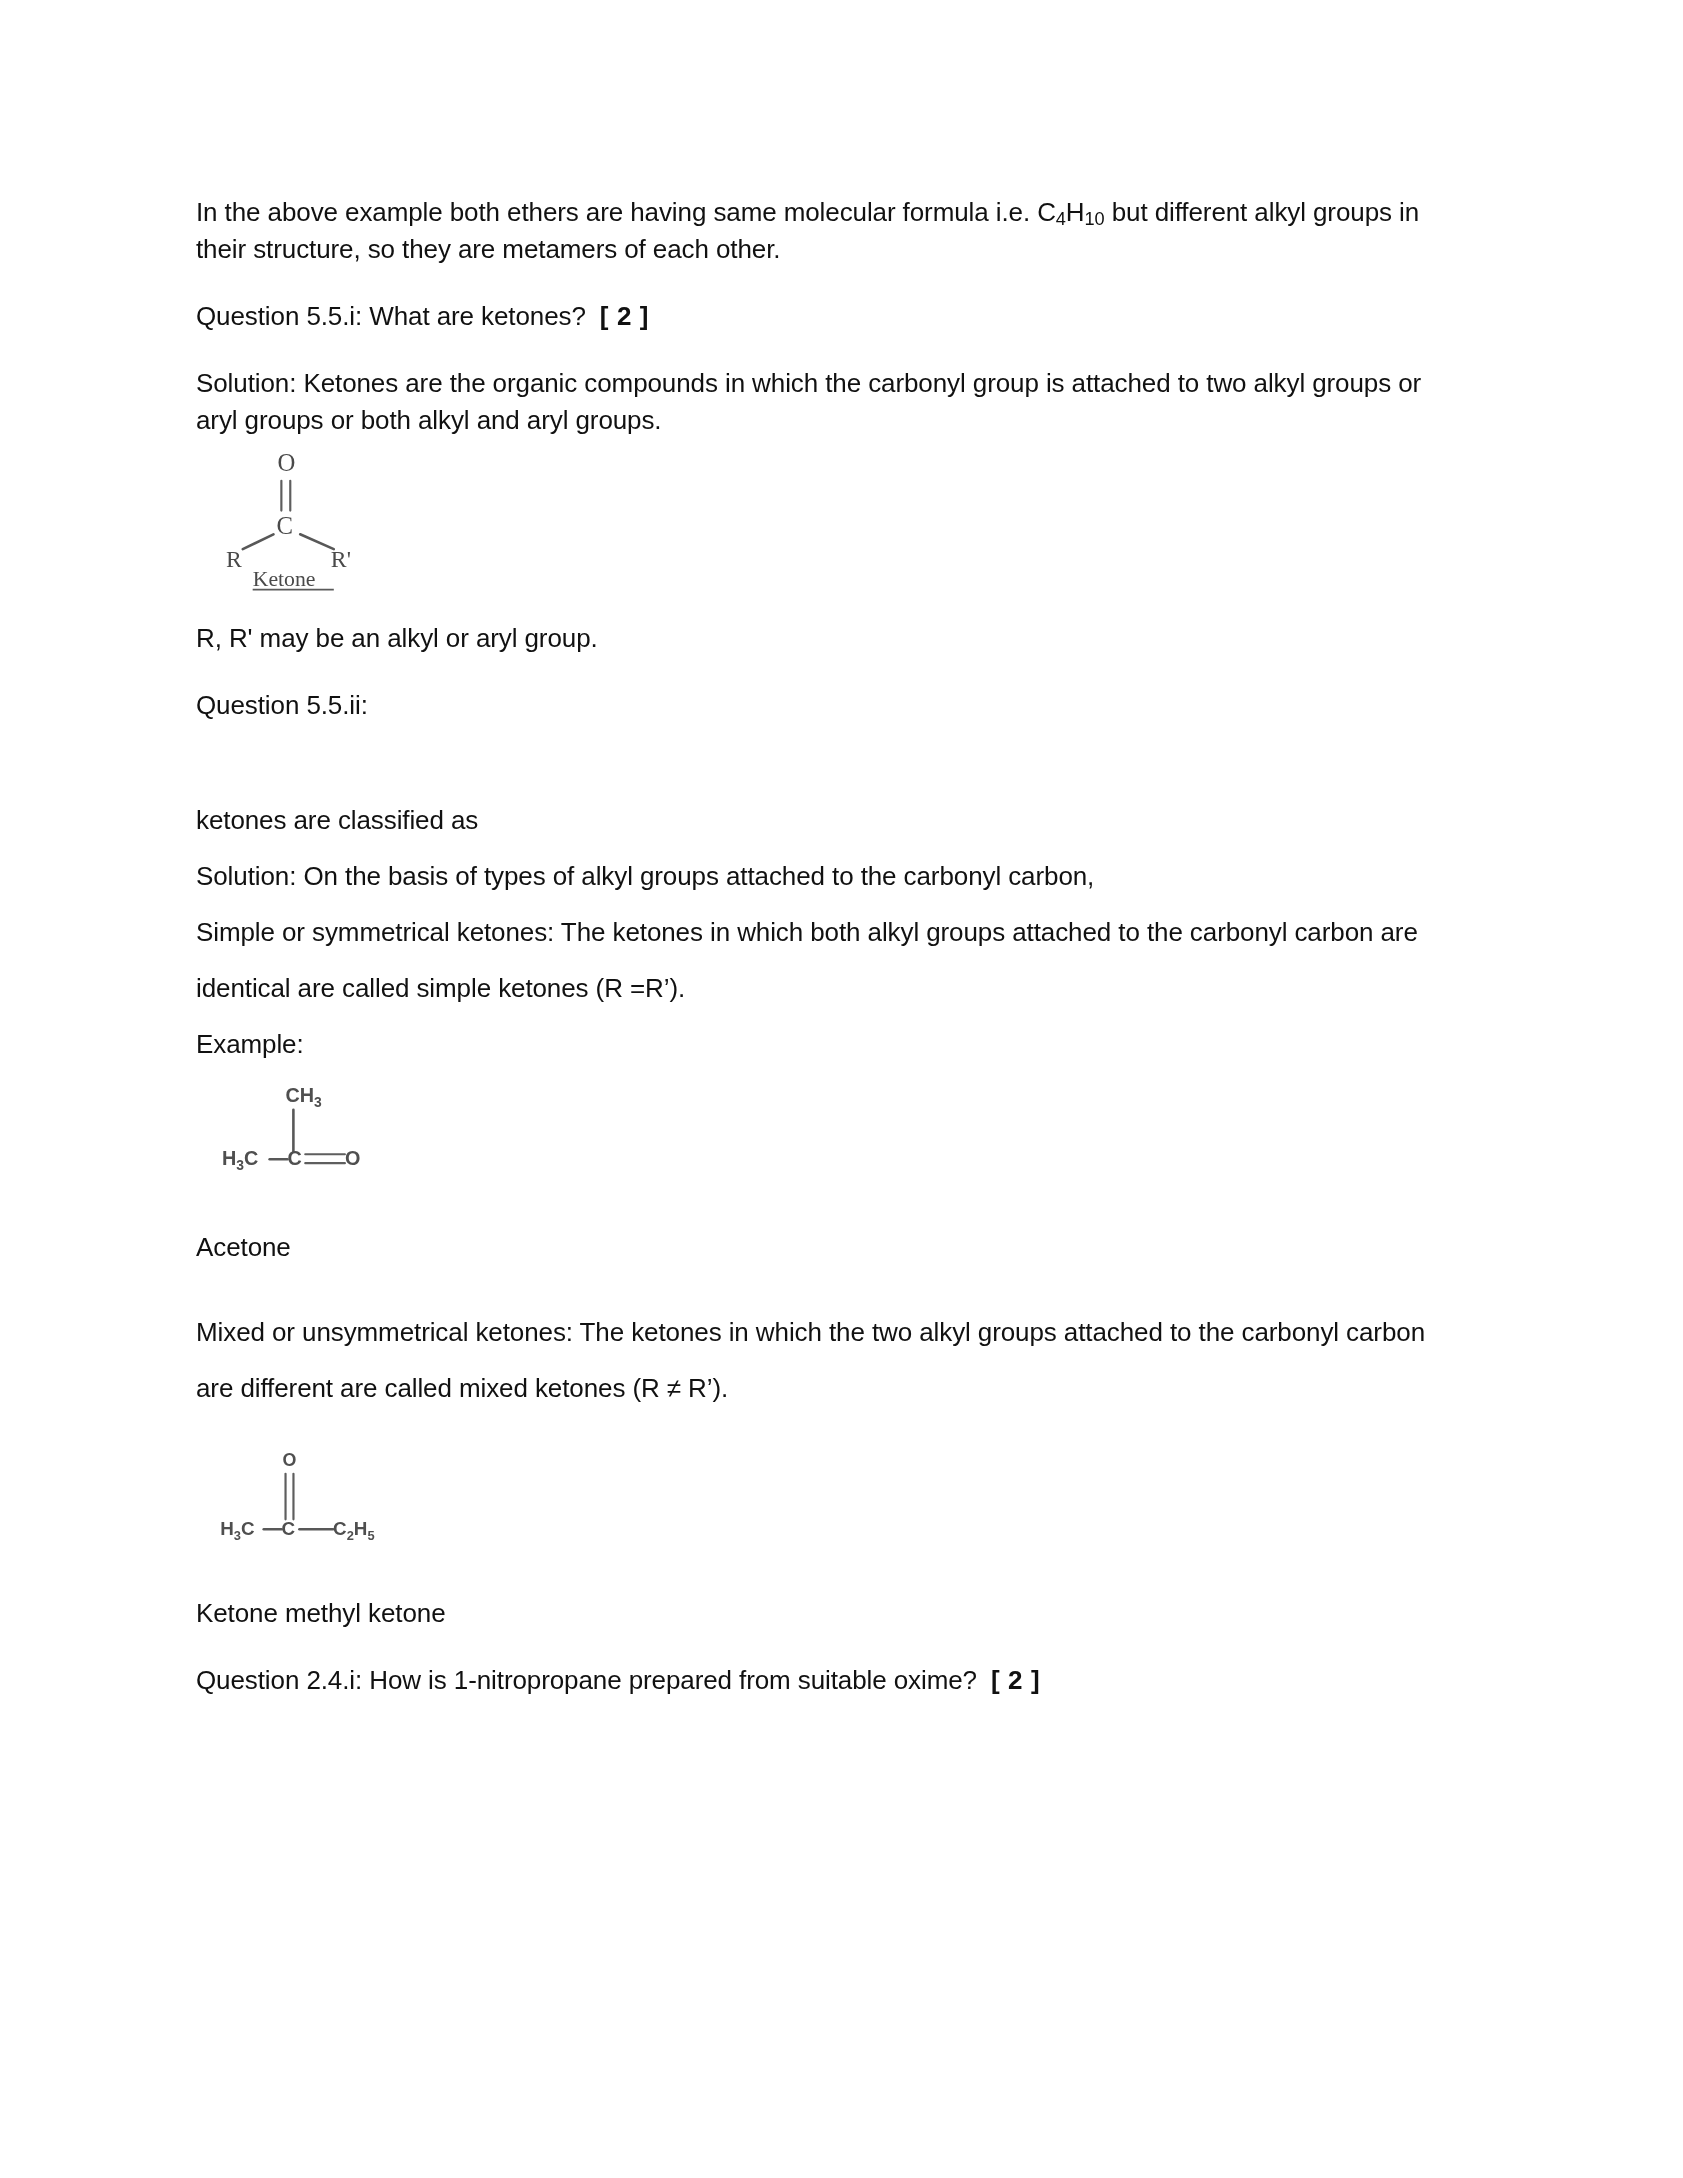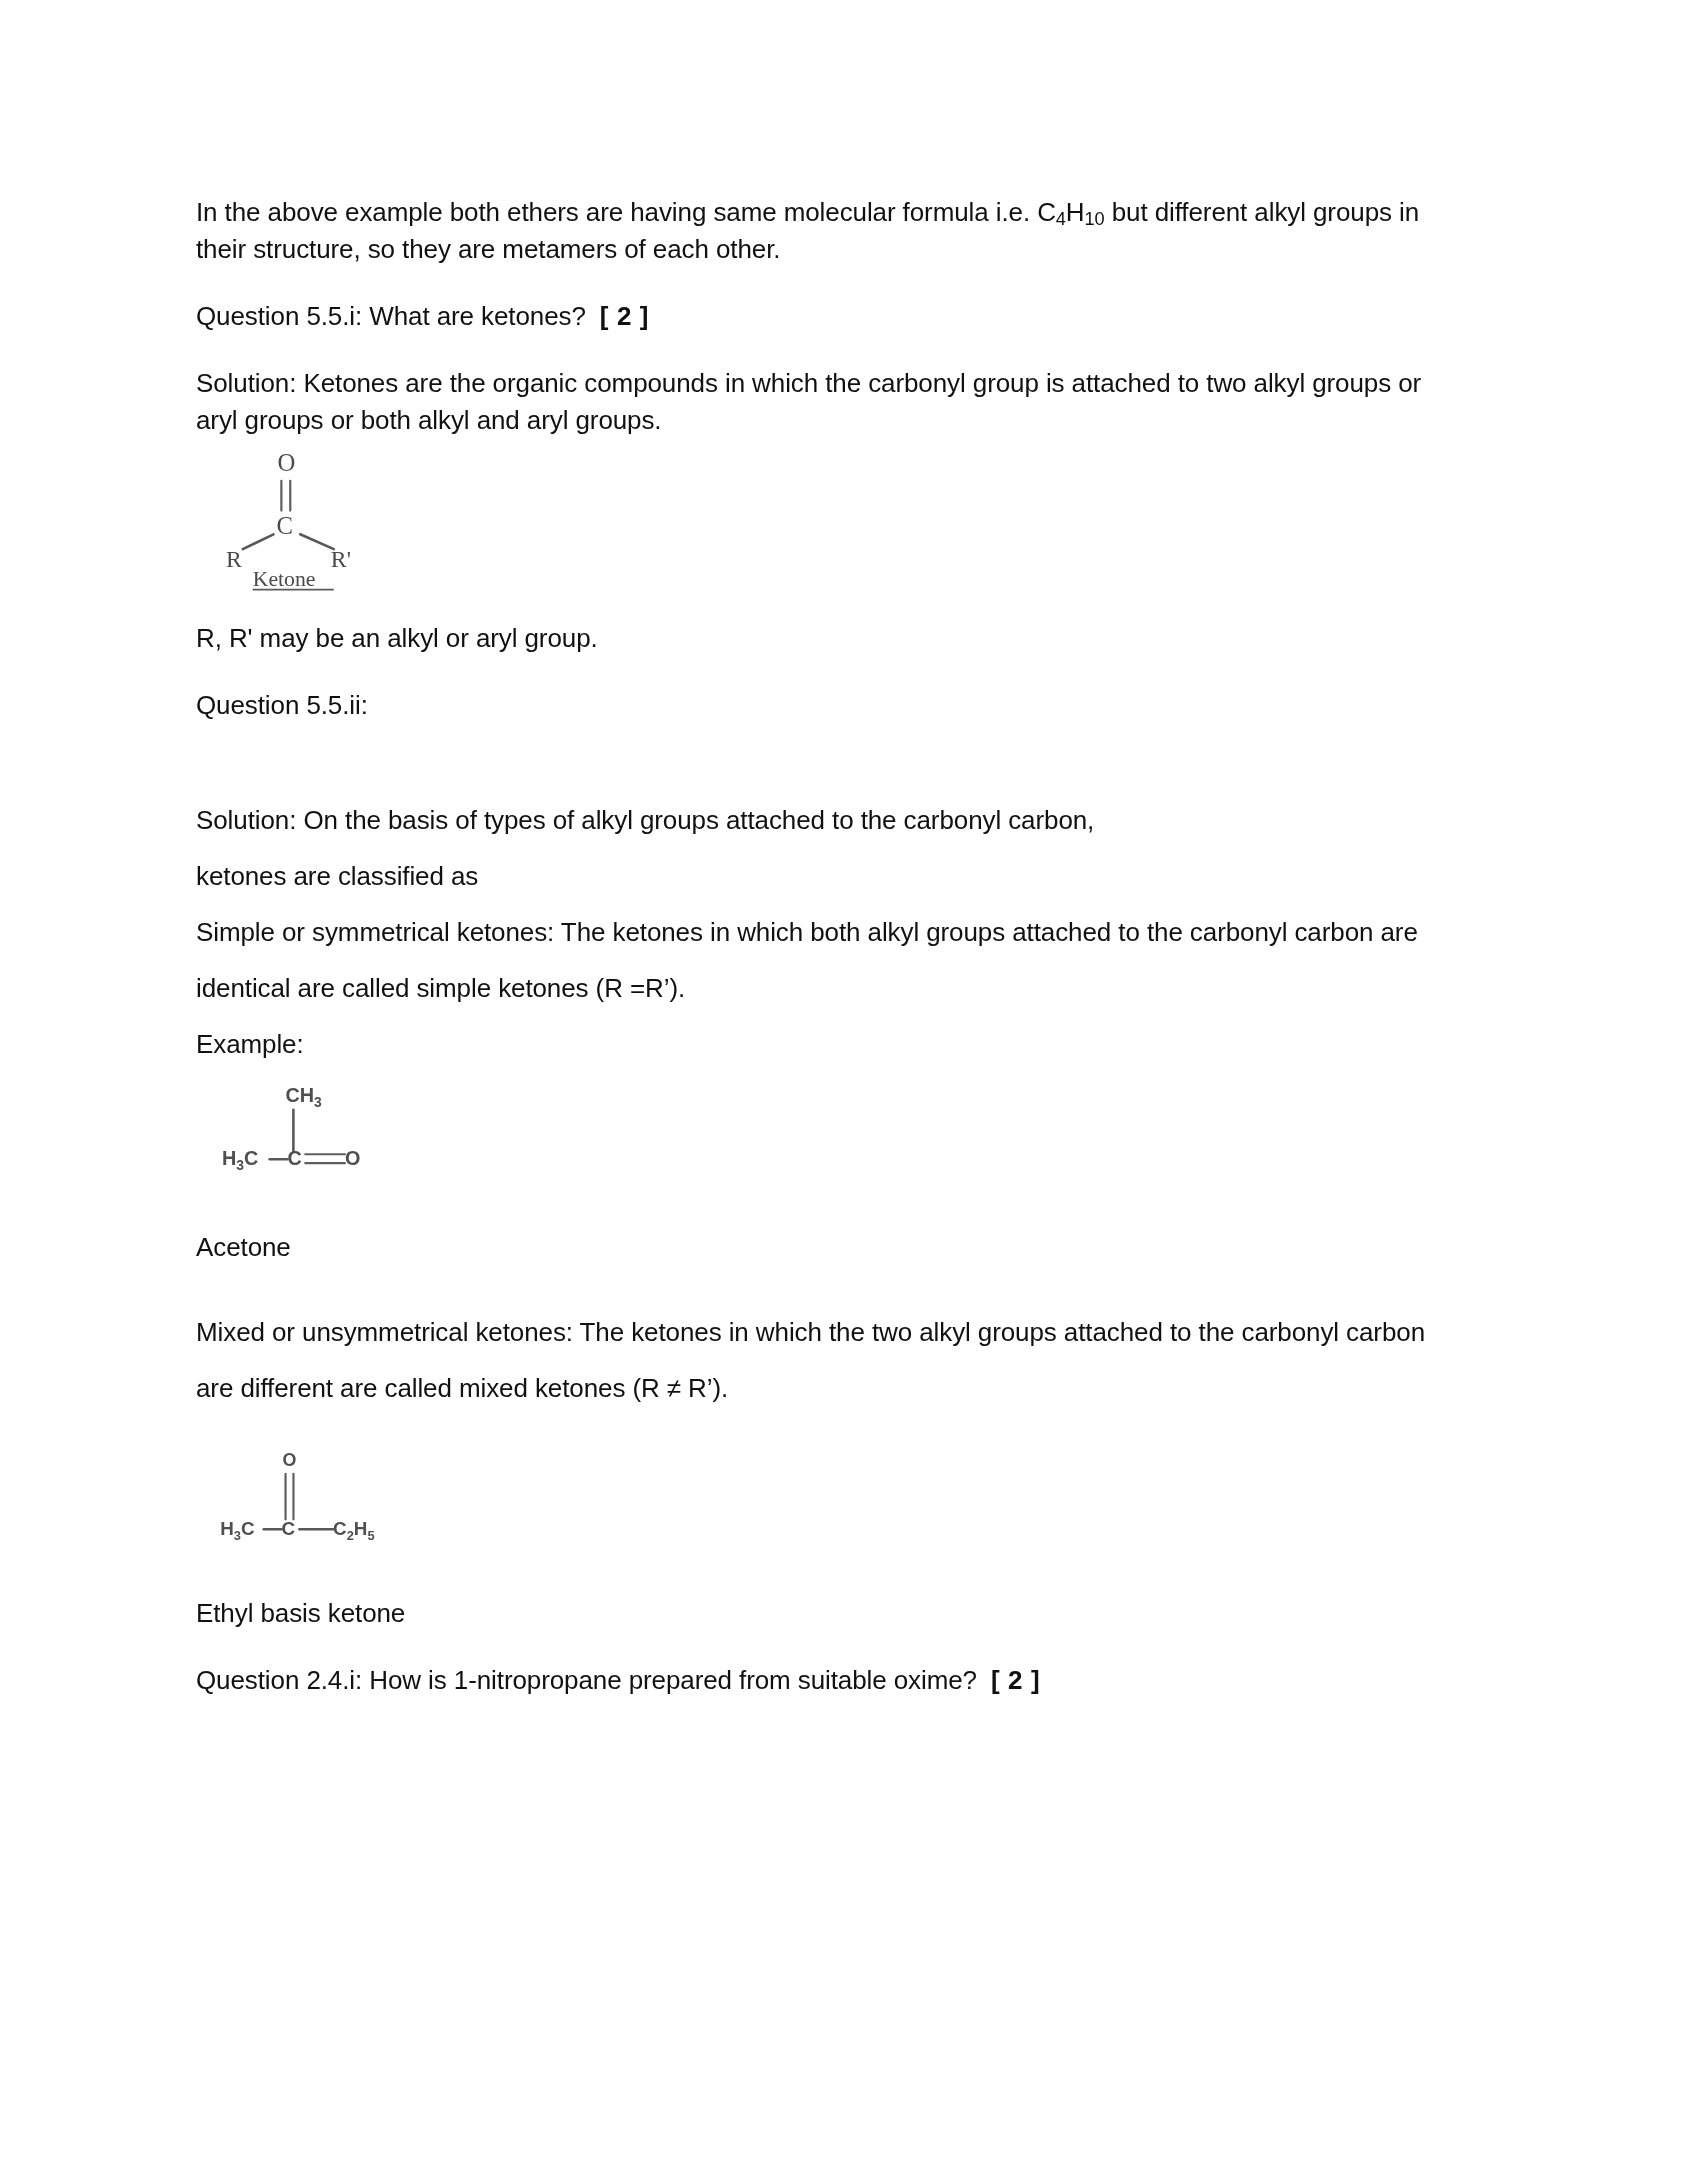--- a/index.html
+++ b/index.html
@@ -149,22 +149,22 @@
 
     <div class="gap-md"></div>
 
     <p class="para lbl-bold">Question 5.5.ii:</p>
 
     <div class="gap-md"></div>
 
 
     <div class="gap-lg"></div>
 
+    <p class="para loose">ketones are classified as</p>
     <p class="para loose"><span class="lbl-bold">Solution:</span> <span>On the basis of types of alkyl groups attached to the carbonyl carbon,</span></p>
-    <p class="para loose">ketones are classified as</p>
     <p class="para loose">Simple or symmetrical ketones: The ketones in which both alkyl groups attached to the carbonyl carbon are identical are called simple ketones (R =R’).</p>
     <p class="para loose">Example:</p>
 
     <div class="figure fig-acetone">
       <svg viewBox="0 0 230 104" width="228" height="103">
         <text class="fig-txt-sans" x="66" y="22" font-size="20"><tspan>CH</tspan><tspan dy="5" font-size="14">3</tspan></text>
         <line class="fig-line" x1="74" y1="30" x2="74" y2="72"></line>
         <text class="fig-txt-sans" x="2" y="86" font-size="20"><tspan>H</tspan><tspan dy="5" font-size="14">3</tspan><tspan dy="-5" font-size="20">C</tspan></text>
         <line class="fig-line" x1="50" y1="80" x2="68" y2="80"></line>
         <text class="fig-txt-sans" x="68" y="86" font-size="20">C</text>
@@ -192,21 +192,21 @@
         <text class="fig-txt-sans" x="0" y="88" font-size="19"><tspan>H</tspan><tspan dy="5" font-size="13">3</tspan><tspan dy="-5" font-size="19">C</tspan></text>
         <line class="fig-line" x1="44" y1="82" x2="62" y2="82"></line>
         <text class="fig-txt-sans" x="62" y="88" font-size="19">C</text>
         <line class="fig-line" x1="80" y1="82" x2="114" y2="82"></line>
         <text class="fig-txt-sans" x="114" y="88" font-size="19"><tspan>C</tspan><tspan dy="5" font-size="13">2</tspan><tspan dy="-5" font-size="19">H</tspan><tspan dy="5" font-size="13">5</tspan></text>
       </svg>
     </div>
 
     <div class="gap-lg"></div>
 
-    <p class="para">Ethyl basis ketone</p>
+    <p class="para">Ketone methyl ketone</p>
 
     <div class="gap-md"></div>
 
     <p class="para"><span class="lbl-bold">Question 2.4.i:</span> <span>How is 1-nitropropane prepared from suitable oxime?</span><span class="spacer-inline"></span><span class="marks">[ 2 ]</span></p>
 
     <div class="gap-md"></div>
 
 
   </div>
 </div>

